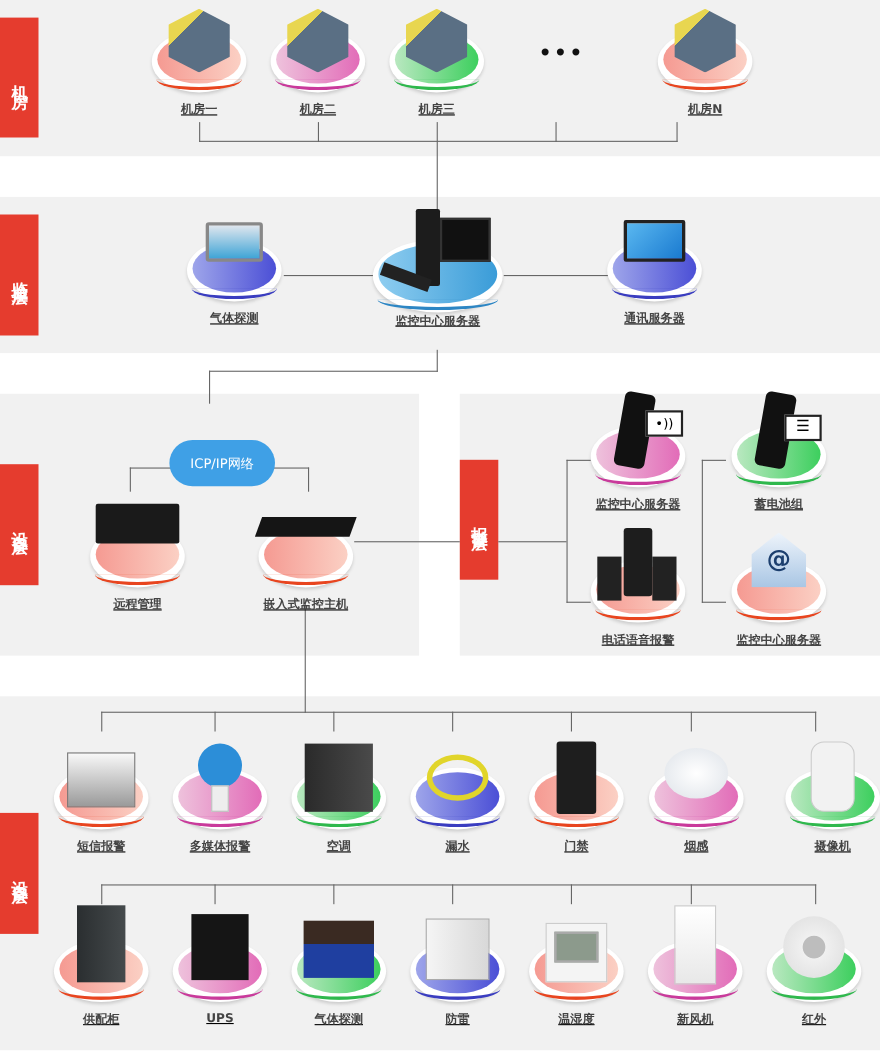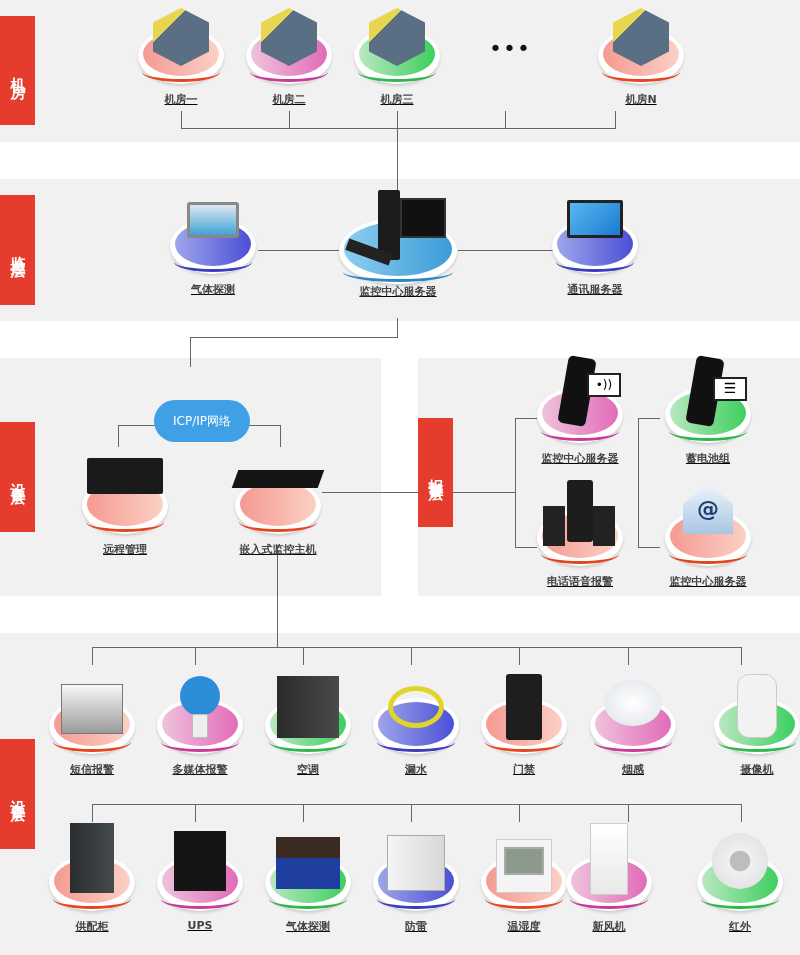--- a/index.html
+++ b/index.html
@@ -304,21 +304,21 @@
 </div>
 <div class="node" style="left:479px;top:855px">
   <div class="disc c-red">
       <div class="inner"></div>
       <div class="rim"></div>
     </div>
   <div class="device" style="top:-16px;width:56px;height:54px;background:#f4f4f4;border:1px solid #ccc;"></div>
   <div class="device" style="top:-8px;width:40px;height:28px;background:#8c9a8c;border:2px solid #aaa;"></div>
   <div class="label">温湿度</div>
 </div>
-<div class="node" style="left:564px;top:855px">
+<div class="node" style="left:587px;top:855px">
   <div class="disc c-pink">
       <div class="inner"></div>
       <div class="rim"></div>
     </div>
   <div class="device" style="top:-32px;width:38px;height:72px;background:linear-gradient(#ffffff,#e8e8e8);border:1px solid #ccc;"></div>
   <div class="label">新风机</div>
 </div>
 <div class="node" style="left:695px;top:855px">
   <div class="disc c-green">
       <div class="inner"></div>

